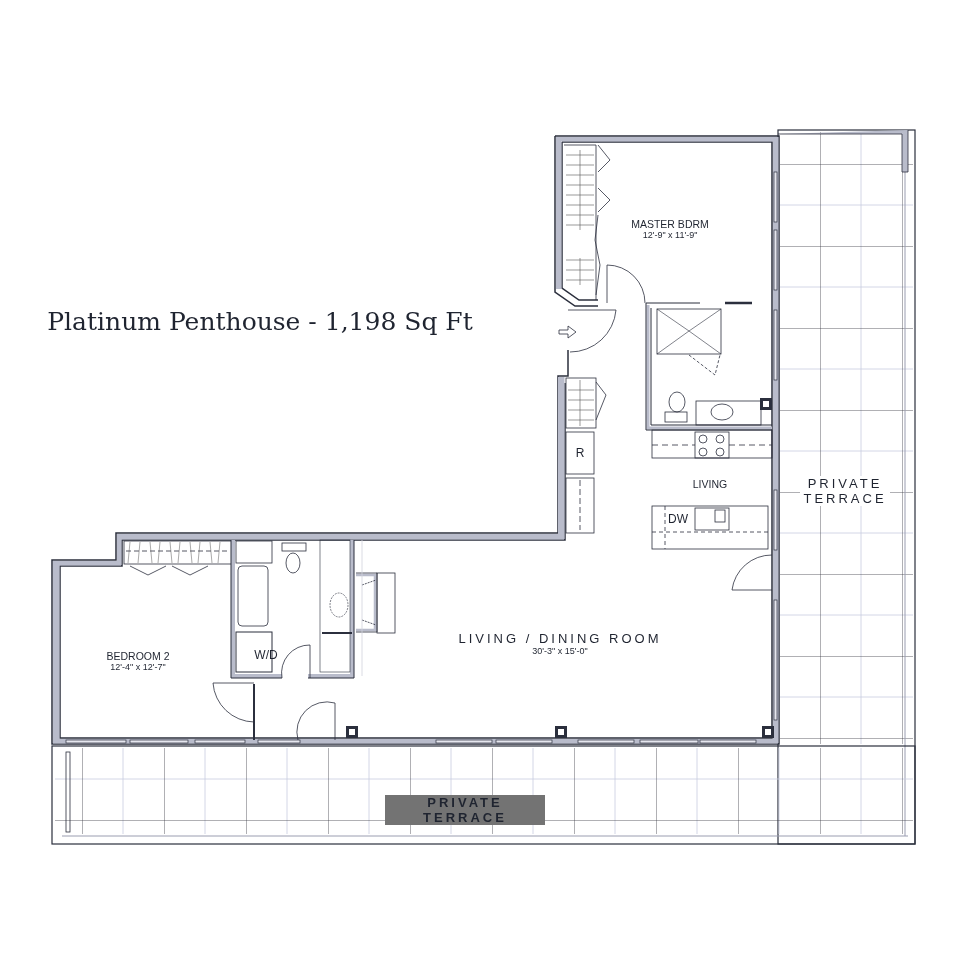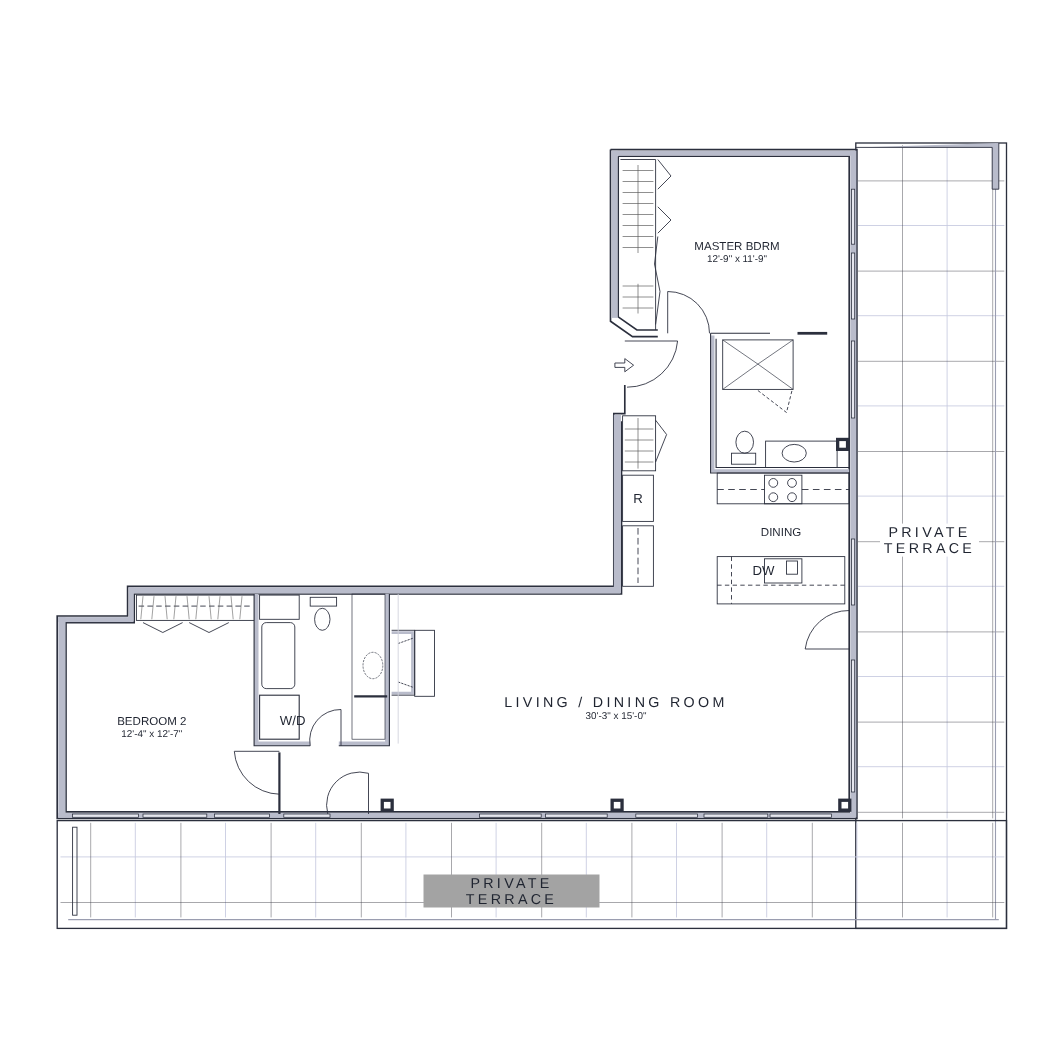--- a/index.html
+++ b/index.html
@@ -215,41 +215,42 @@
   <g stroke="#2b2f3d" fill="none" stroke-width="0.8">
     <line x1="213" y1="683" x2="254" y2="683"></line>
     <path d="M213 683 A42 42 0 0 0 254 722"></path>
     <line x1="254" y1="684" x2="254" y2="740" stroke-width="2"></line>
     <path d="M298 740 A30 30 0 0 1 335 703"></path>
     <line x1="335" y1="703" x2="335" y2="740"></line>
   </g>
 </svg>
 
 <div class="title-block">
+  <div class="title">Platinum Penthouse - 1,198 Sq Ft</div>
 </div>
 
 <div class="label" style="left:620px; top:218px; width:100px;">
   <div class="room-name">MASTER BDRM</div>
   <div class="room-dim">12'-9" x 11'-9"</div>
 </div>
 
-<div class="label room-name" style="left:670px; top:478px; width:80px;">DINING</div>
+<div class="label room-name" style="left:670px; top:478px; width:80px;">LIVING</div>
 
 <div class="label" style="left:420px; top:631px; width:280px;">
   <div class="spaced">LIVING / DINING ROOM</div>
   <div class="room-dim">30'-3" x 15'-0"</div>
 </div>
 
 <div class="label" style="left:88px; top:650px; width:100px;">
   <div class="room-name">BEDROOM 2</div>
   <div class="room-dim">12'-4" x 12'-7"</div>
 </div>
 
 <div class="label" style="left:800px; top:476px; width:90px; background:#fff;">
   <div class="spaced">PRIVATE</div>
   <div class="spaced">TERRACE</div>
 </div>
 
-<div class="label spaced" style="left:385px; top:795px; width:160px; background:#a3a3a3;">PRIVATE TERRACE</div>
+<div class="label spaced" style="left:385px; top:795px; width:160px; background:#737373;font-weight:bold;">PRIVATE TERRACE</div>
 
 <div class="label fixture-label" style="left:568px; top:446px; width:24px;">R</div>
-<div class="label fixture-label" style="left:664px; top:512px; width:28px;margin-left:16px;">DW</div>
+<div class="label fixture-label" style="left:664px; top:512px; width:28px;">DW</div>
 <div class="label fixture-label" style="left:238px; top:648px; width:56px;">W/D</div>
 
 </body></html>

